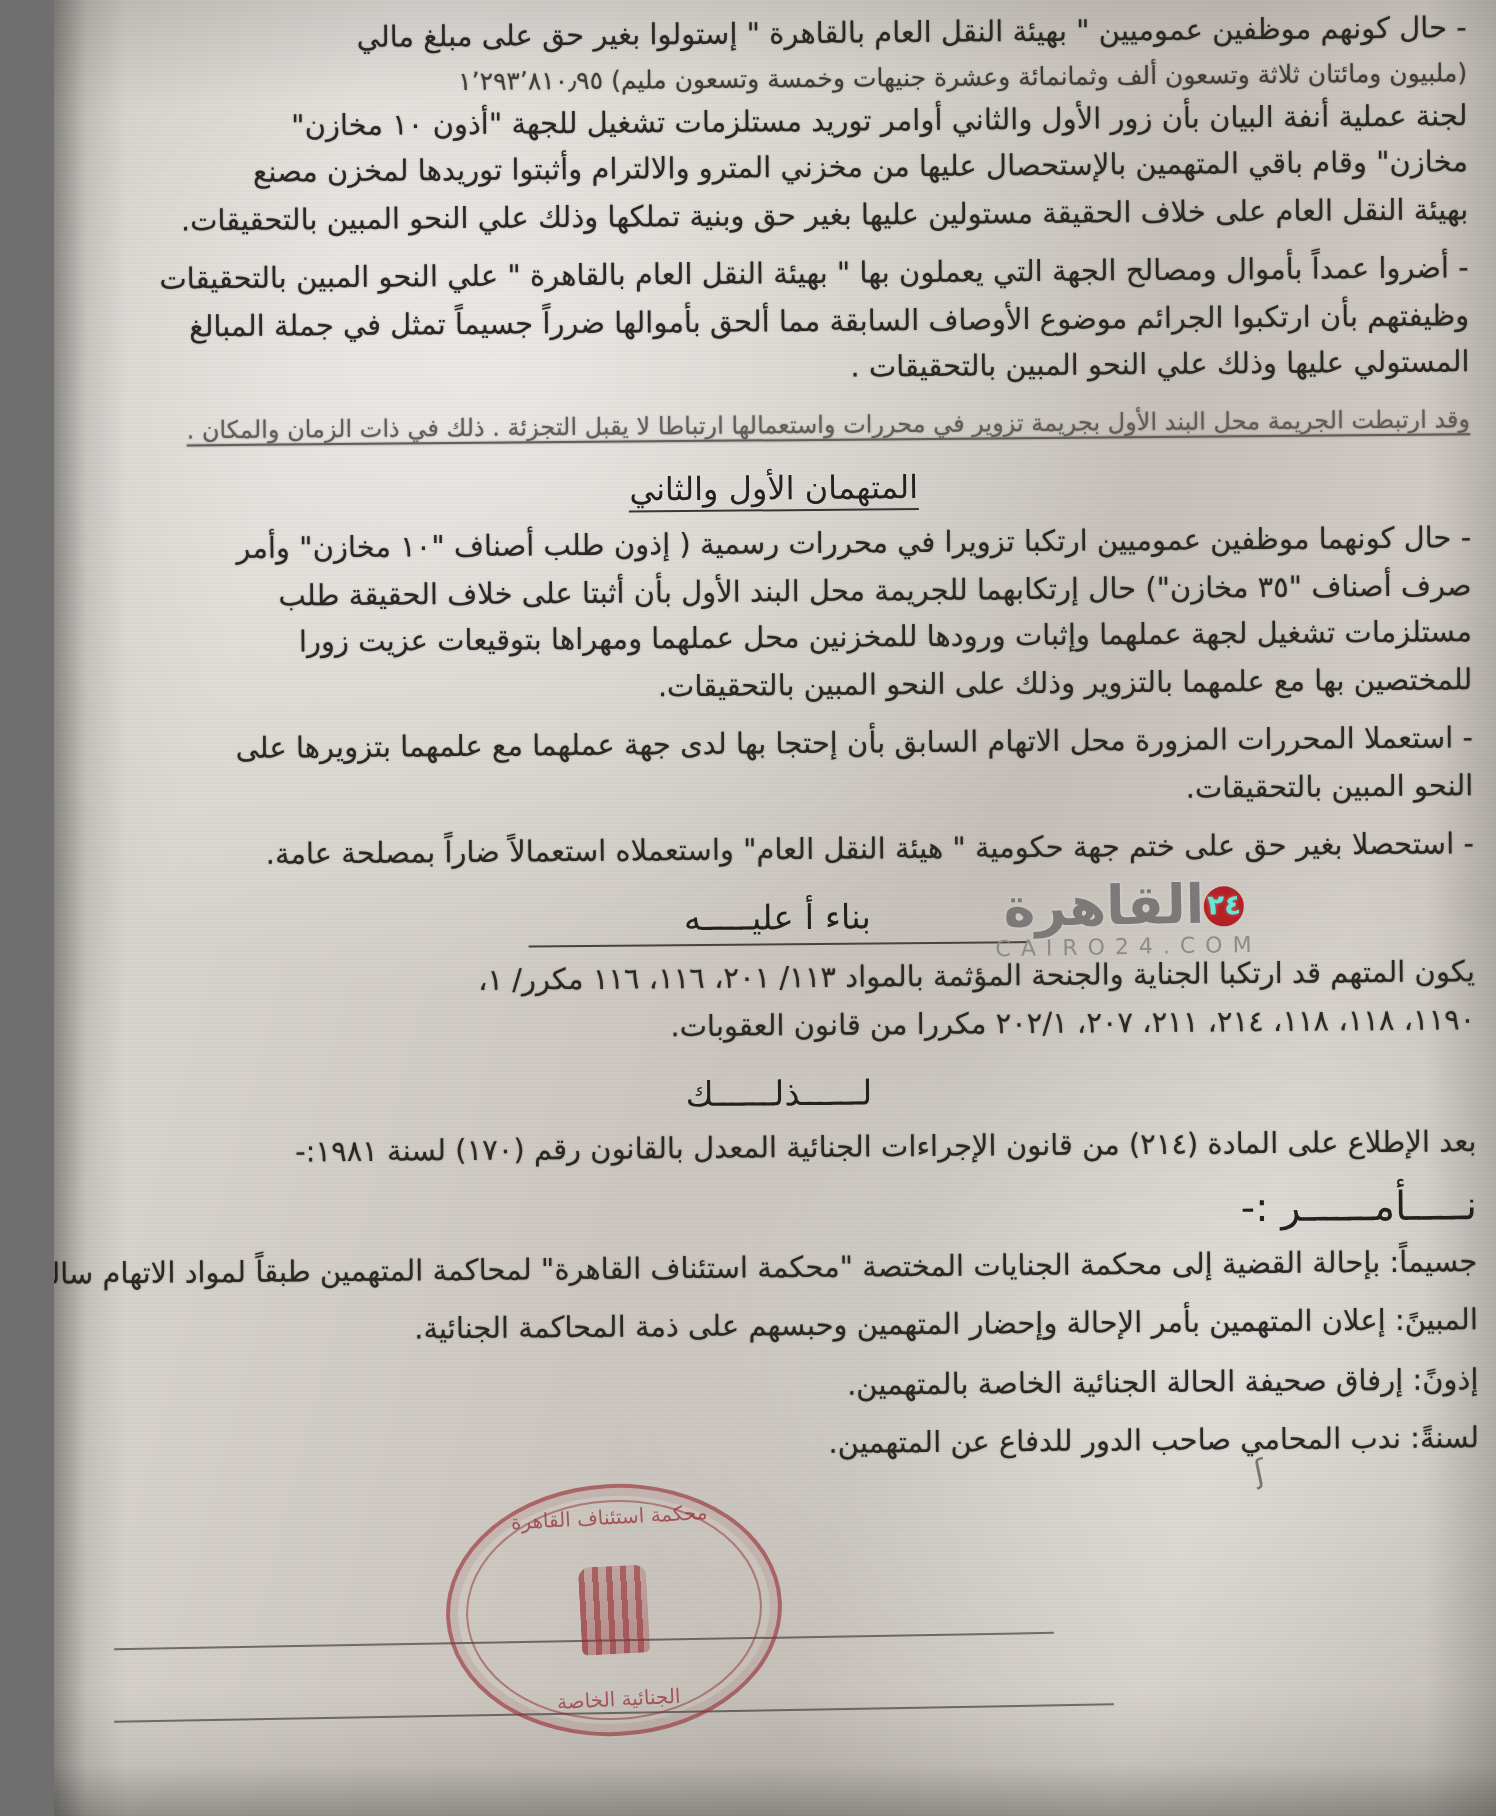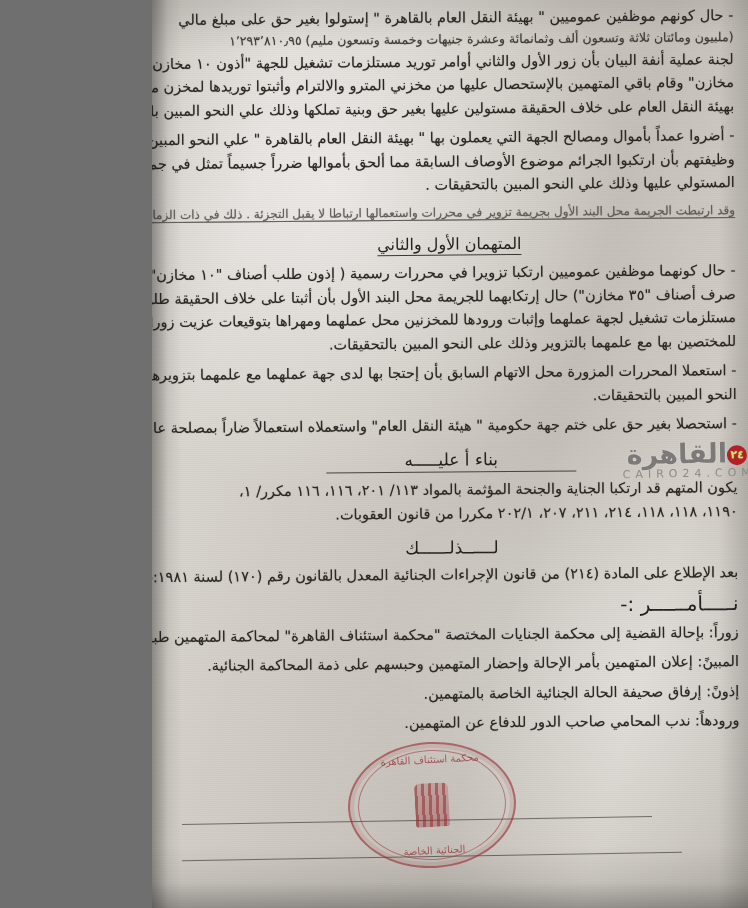--- a/index.html
+++ b/index.html
@@ -3,21 +3,21 @@
 <meta charset="utf-8">
 <title>Scanned Arabic Legal Document</title>
 <style>
   html, body {
     margin: 0;
     padding: 0;
     background: #6f6f6f;
   }
   .page {
     position: relative;
-    width: 596px;
+    width: 721px;
     height: 908px;
     overflow: hidden;
     background: #cfcbc6;
     font-family: "DejaVu Sans", "Liberation Sans", sans-serif;
   }
   
   .paper {
     position: absolute;
     inset: 0;
     background:
@@ -110,22 +110,22 @@
     font-weight: 700;
     color: #7c7a78;
     letter-spacing: 1px;
     text-shadow: 0 0 2px rgba(255,255,255,.35);
   }
   .wm-badge {
     display: inline-block;
     width: 20px; height: 20px;
     border-radius: 50%;
     background: #b32025;
-    color: #bef264;
-    font-size: 11px;
+    color: #5eead4;
+    font-size: 14px;
     line-height: 20px;
     vertical-align: 4px;
     margin-right: 4px;
   }
   .wm-sub {
     font-size: 11px;
     letter-spacing: 5px;
     color: #8d8a87;
     margin-top: -2px;
   }
@@ -241,33 +241,33 @@
     <div class="gap-m center">
       <span class="spaced" style="font-size:17px;">لــــــذلــــــك</span>
     </div>
     <div class="line gap-s">بعد الإطلاع على المادة (٢١٤) من قانون الإجراءات الجنائية المعدل بالقانون رقم (١٧٠) لسنة ١٩٨١:-</div>
 
     <div class="gap-s" style="text-align:right;">
       <span class="spaced" style="font-size:20px;">نـــــأمــــــر :-</span>
     </div>
 
     <div class="line gap-s">
-      <span>زوراً:</span>
+      <span>جسيماً:</span>
       <span>بإحالة القضية إلى محكمة الجنايات المختصة "محكمة استئناف القاهرة" لمحاكمة المتهمين طبقاً لمواد الاتهام سالفة البيان.</span>
     </div>
     <div class="line gap-s">
       <span>المبينً:</span>
       <span>إعلان المتهمين بأمر الإحالة وإحضار المتهمين وحبسهم على ذمة المحاكمة الجنائية.</span>
     </div>
     <div class="line gap-s">
       <span>إذونً:</span>
       <span>إرفاق صحيفة الحالة الجنائية الخاصة بالمتهمين.</span>
     </div>
     <div class="line gap-s">
-      <span>ورودهاً:</span>
+      <span>لسنةً:</span>
       <span>ندب المحامي صاحب الدور للدفاع عن المتهمين.</span>
     </div>
 
   </div>
 
   <div class="strike" style="left:30px; top:820px; width:470px; transform:rotate(-1deg);"></div>
   <div class="strike" style="left:30px; top:856px; width:500px; transform:rotate(-1deg);"></div>
 
   <div class="ink" style="left:600px; top:726px; transform:rotate(-12deg);">ʃ</div>
 

